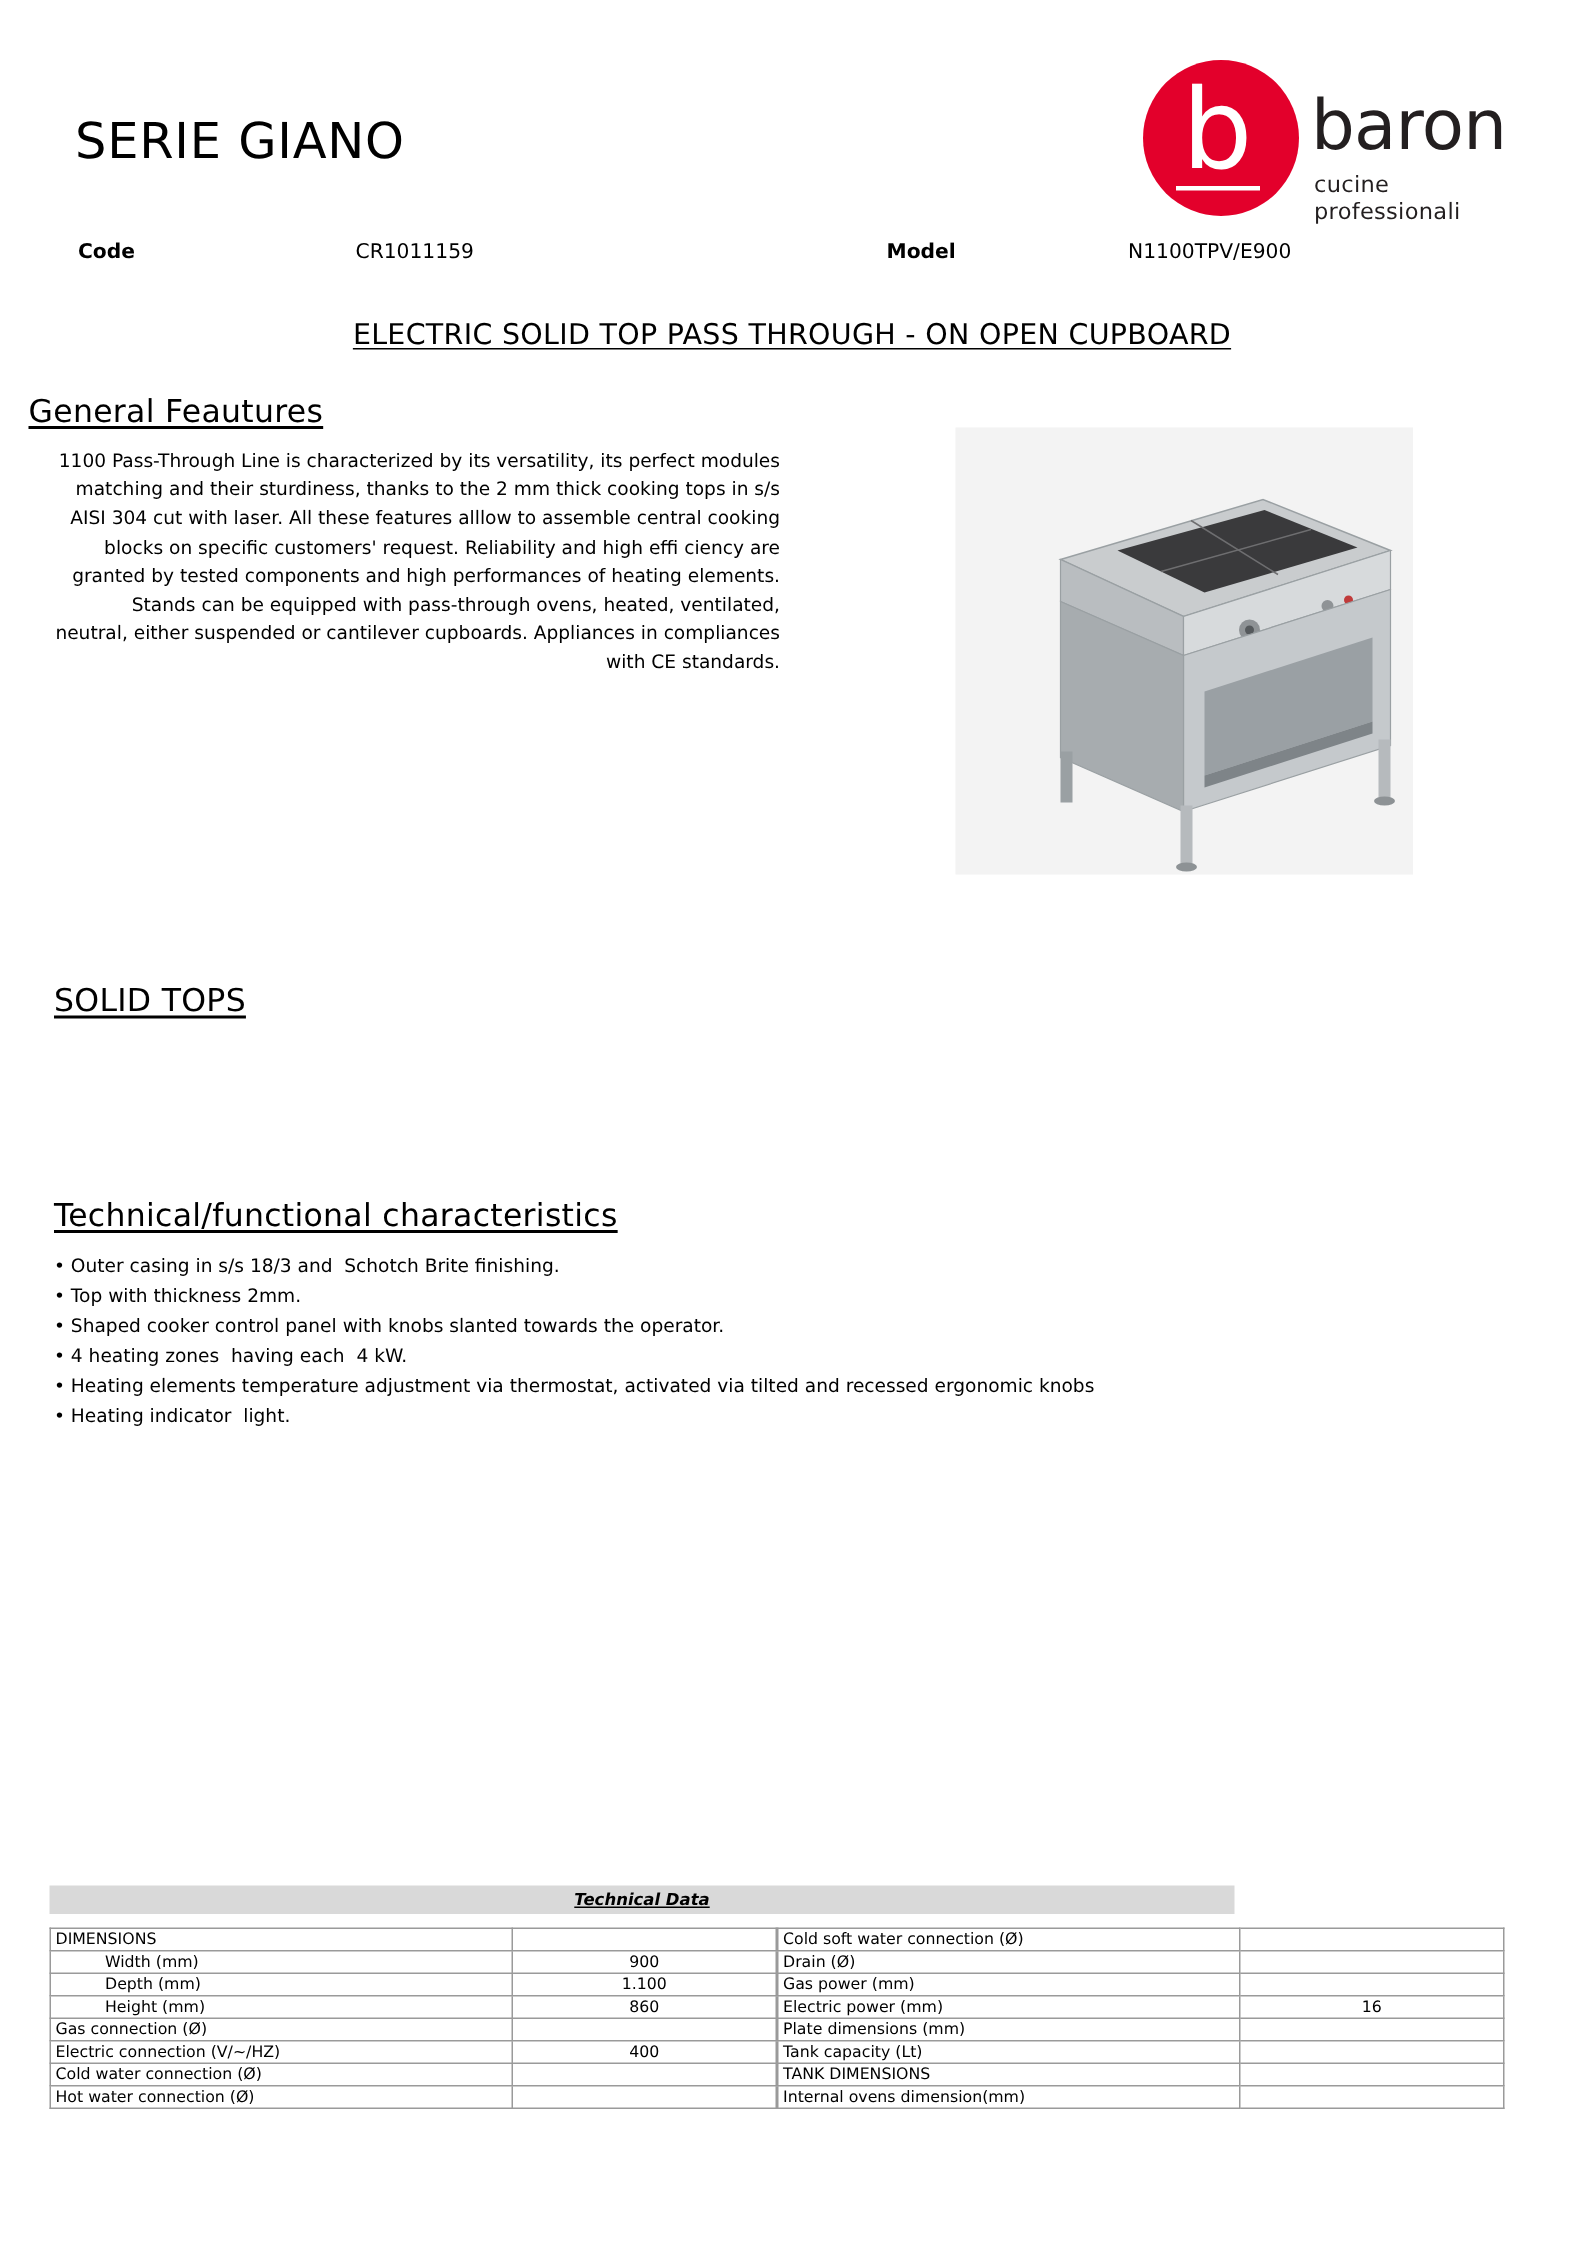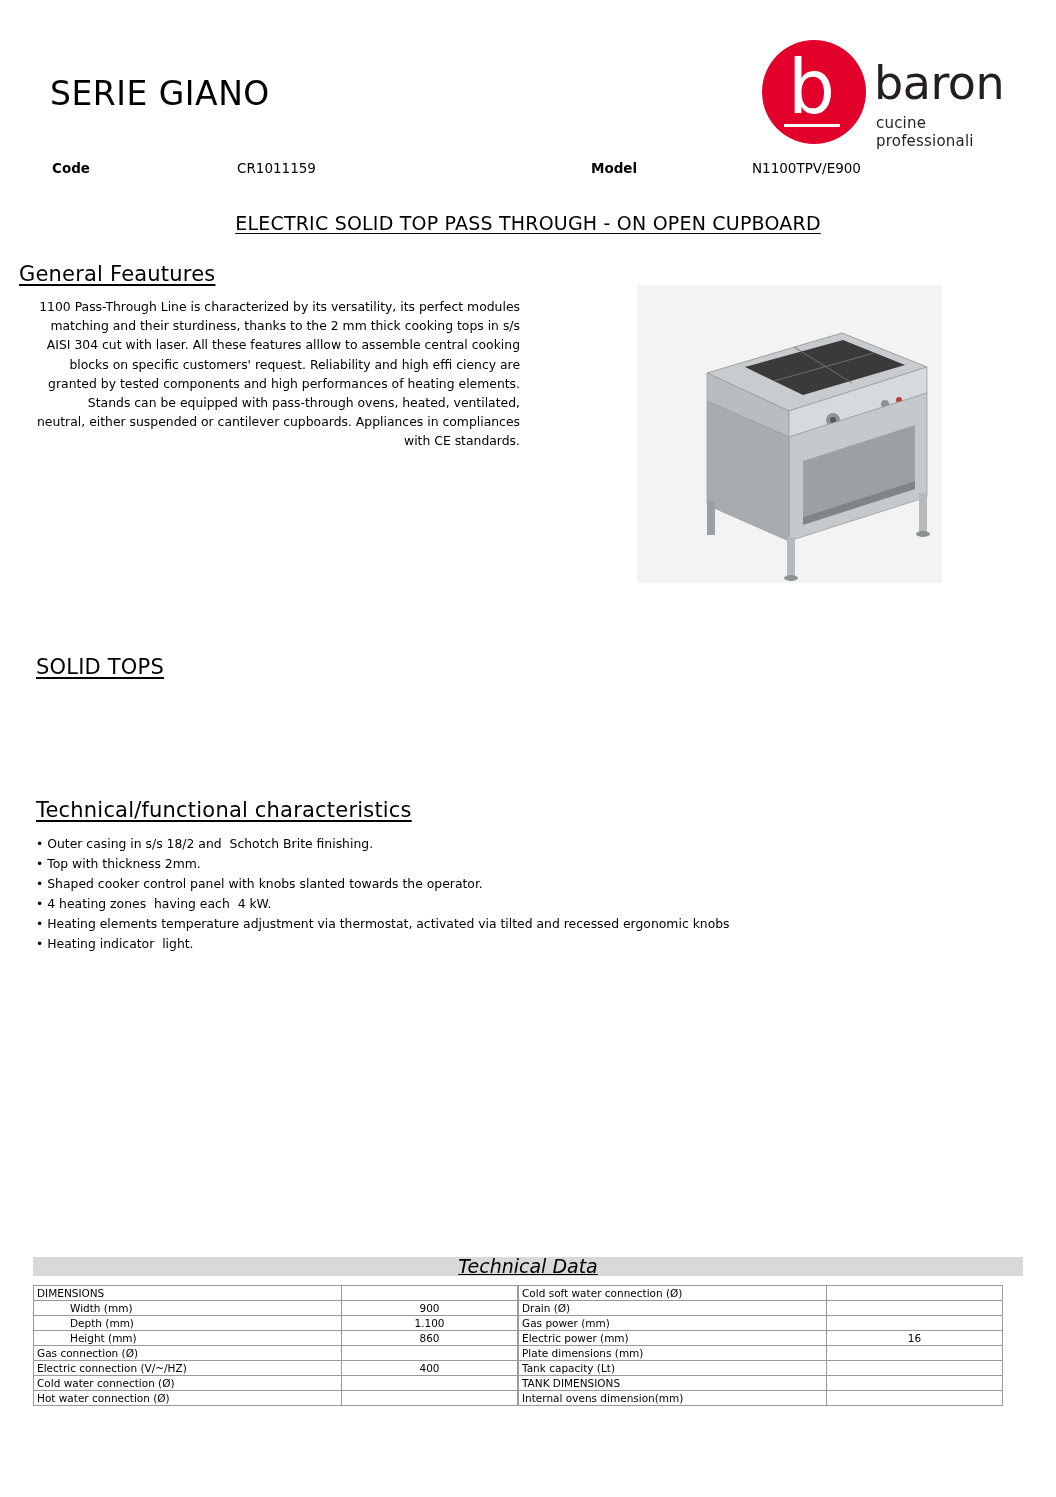--- a/index.html
+++ b/index.html
@@ -177,28 +177,29 @@
     font-size: 12.4px;
     line-height: 20px;
   }
   .tech-list div { white-space: pre; }
 
   
   .td-banner {
     position: absolute;
     left: 33px;
     top: 1257px;
-    width: 990px;
+    width: 790px;
     height: 19px;
     background: #d9d9d9;
     text-align: center;
-    font-size: 19px;
+    font-size: 11px;
     font-style: italic;
     text-decoration: underline;
     line-height: 19px;
+    font-weight: bold;
   }
   .td-tables {
     position: absolute;
     left: 33px;
     top: 1285px;
     width: 990px;
     display: flex;
   }
   table.td {
     border-collapse: collapse;
@@ -277,21 +278,21 @@
       <rect x="70" y="216" width="8" height="34" fill="#9aa0a3"></rect>
       <ellipse cx="154" cy="293" rx="7" ry="3" fill="#8d9295"></ellipse>
       <ellipse cx="286" cy="249" rx="7" ry="3" fill="#8d9295"></ellipse>
     </svg>
   </div>
 
   <div class="sec-h sec-solidtops">SOLID TOPS</div>
 
   <div class="sec-h sec-tech">Technical/functional characteristics</div>
   <div class="tech-list">
-    <div>• Outer casing in s/s 18/2 and  Schotch Brite finishing.</div>
+    <div>• Outer casing in s/s 18/3 and  Schotch Brite finishing.</div>
     <div>• Top with thickness 2mm.</div>
     <div>• Shaped cooker control panel with knobs slanted towards the operator.</div>
     <div>• 4 heating zones  having each  4 kW.</div>
     <div>• Heating elements temperature adjustment via thermostat, activated via tilted and recessed ergonomic knobs</div>
     <div>• Heating indicator  light.</div>
   </div>
 
   <div class="td-banner">Technical Data</div>
 
   <div class="td-tables">

